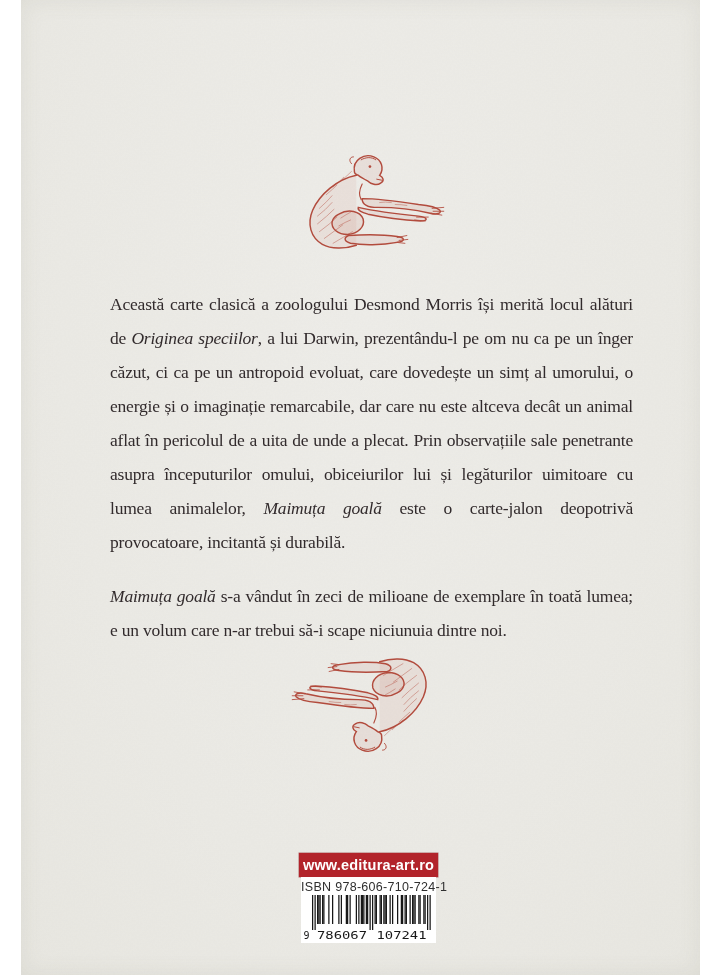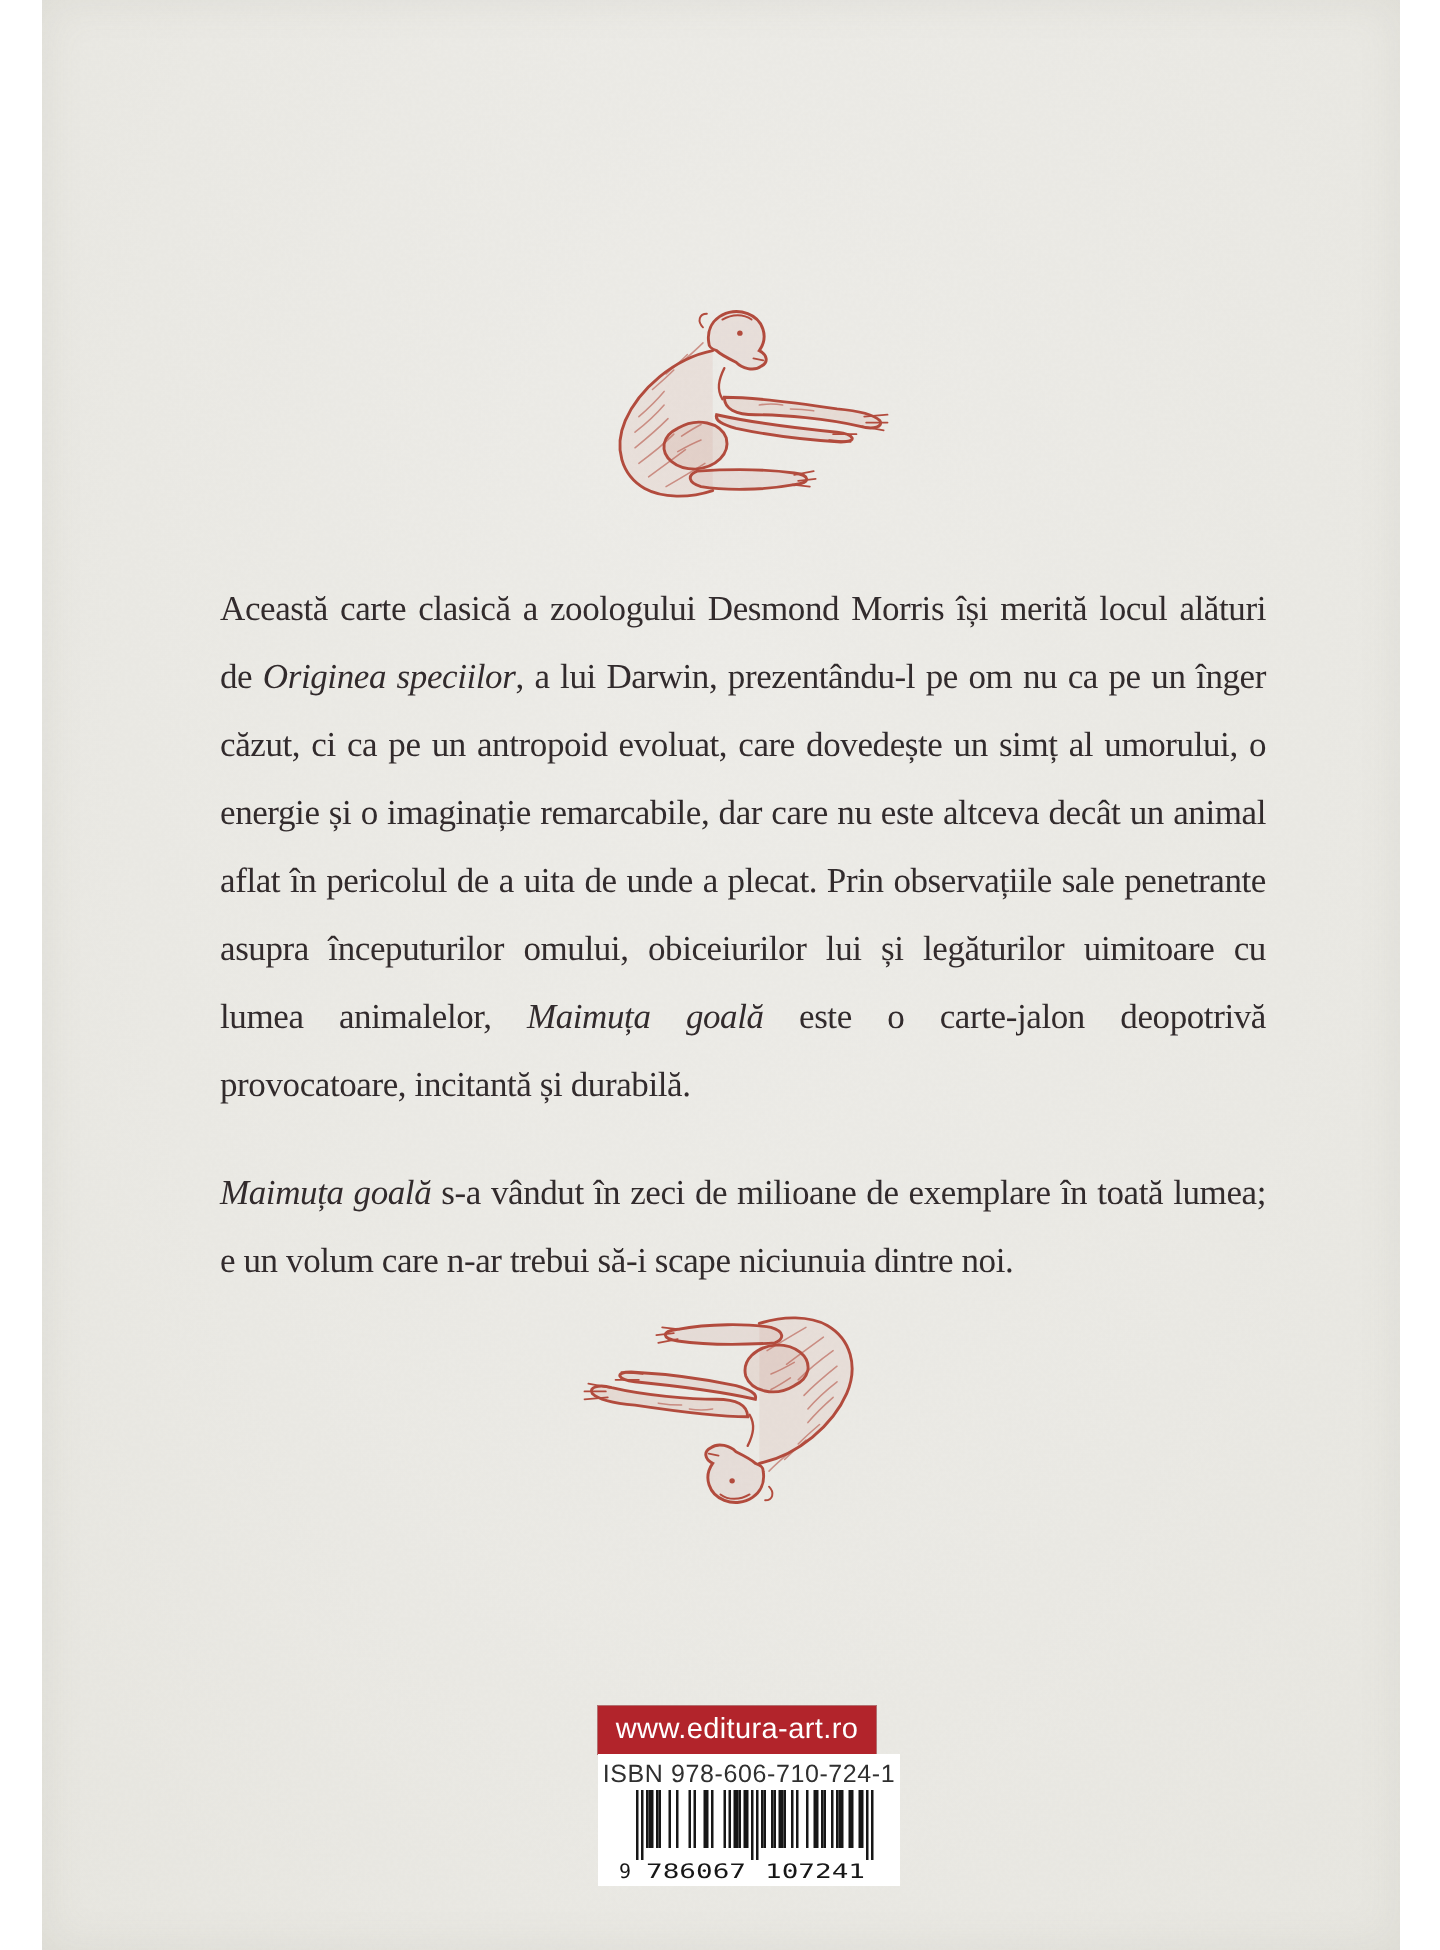--- a/index.html
+++ b/index.html
@@ -33,27 +33,28 @@
   .blurb p{margin:0;}
   .blurb p + p{margin-top:20px;}
   .italic{font-style:italic;}
   .publisher{
     position:absolute;left:278px;top:853px;width:139px;
   }
   .banner{
     width:139px;height:24px;background:#b2242b;
     display:flex;align-items:center;justify-content:center;
     box-shadow:0 0 0 0.5px rgba(140,30,35,0.6);
+    font-weight:bold;
   }
   .banner span{
     color:#ffffff;font-family:"Liberation Sans", sans-serif;
     font-size:14.5px;letter-spacing:0.2px;line-height:1;
   }
   .isbn-box{
-    width:151px;margin:0 auto;background:#ffffff;
+    width:135px;margin:0 auto;background:#ffffff;
     padding-top:3px;height:63px;
   }
   .isbn-label{
     font-family:"Liberation Sans", sans-serif;
     font-size:12.5px;letter-spacing:0.3px;color:#2f2f2f;
     text-align:center;line-height:14px;white-space:nowrap;
   }
   #barcode{display:block;margin:1px auto 0;}
   #barcode rect{fill:#171717;}
   #barcode text{

